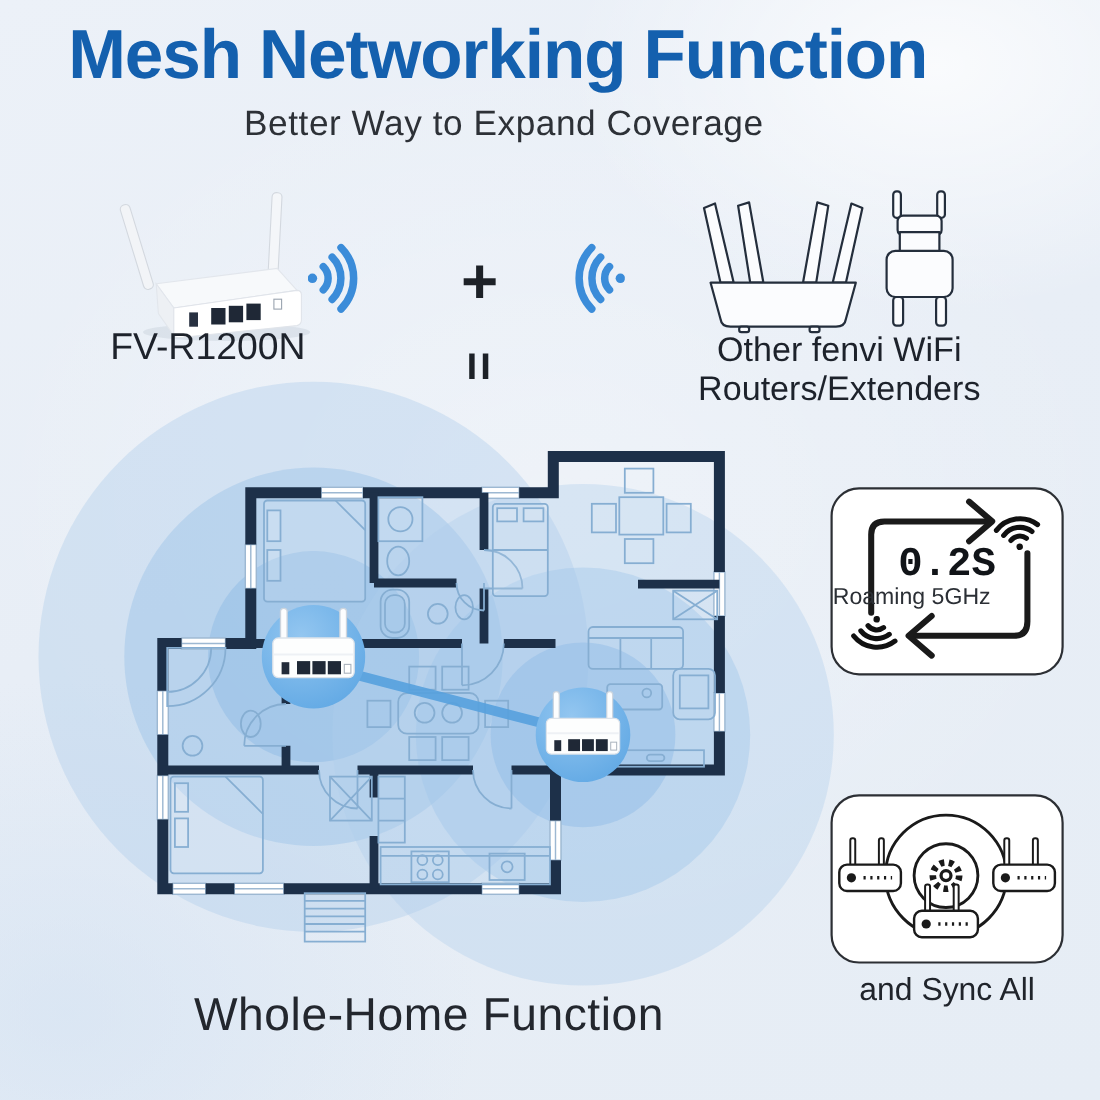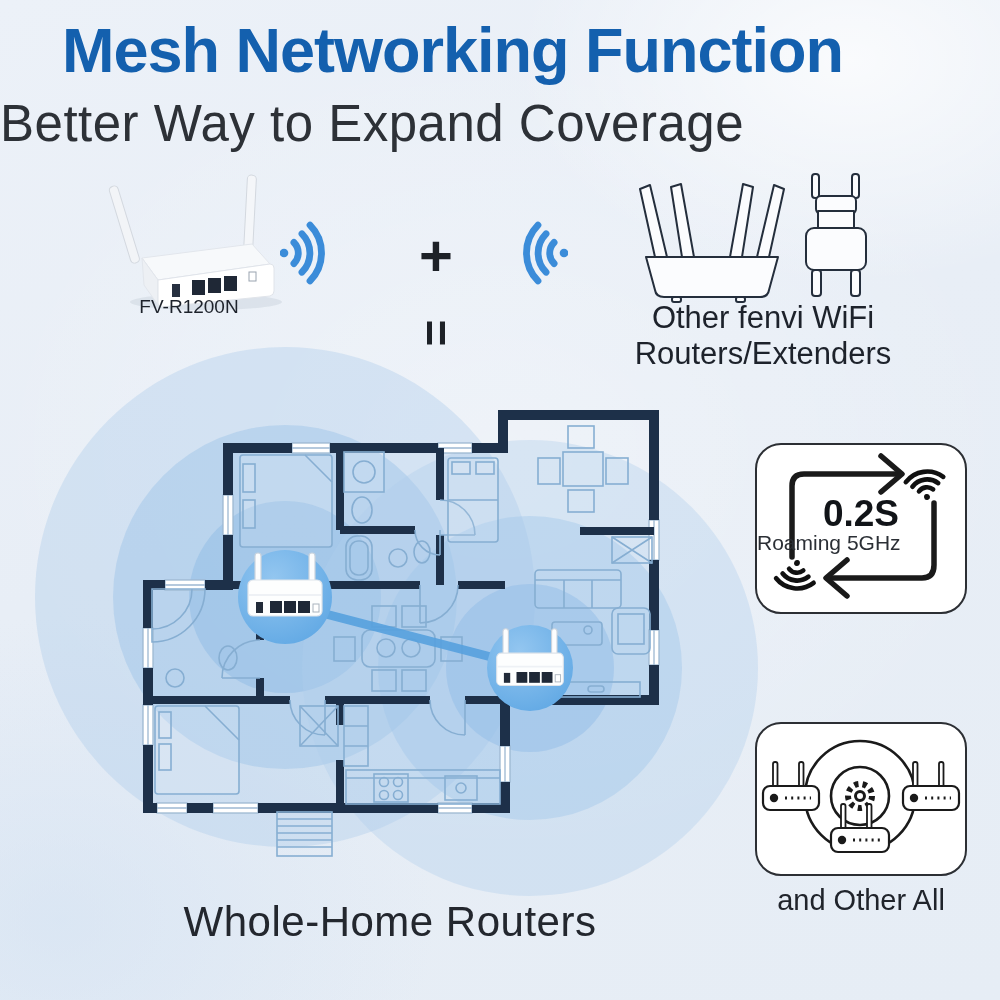--- a/index.html
+++ b/index.html
@@ -6,35 +6,35 @@
   body{font-family:"Liberation Sans","DejaVu Sans",sans-serif;background:#dfe7f0;}
   .canvas{position:relative;width:1000px;height:1000px;overflow:hidden;
     background:
       radial-gradient(480px 320px at 85% 6%, rgba(255,255,255,.75), rgba(255,255,255,0) 70%),
       radial-gradient(520px 420px at 6% 92%, rgba(208,224,242,.55), rgba(208,224,242,0) 72%),
       radial-gradient(700px 560px at 50% 45%, rgba(255,255,255,.28), rgba(255,255,255,0) 75%),
       linear-gradient(160deg,#ecf1f8 0%,#e8eef6 45%,#e6edf5 100%);}
   .abs{position:absolute;}
   .page-title{left:0;top:14px;width:905px;text-align:center;font-size:63px;font-weight:700;
     letter-spacing:-1px;}
-  .page-subtitle{left:0;top:94px;width:916px;font-size:51px;font-weight:400;
+  .page-subtitle{left:0;top:94px;width:916px;text-align:center;font-size:32px;font-weight:400;
     color:#2d3137;letter-spacing:.5px;}
-  .device-label{font-size:19px;color:#1d222b;text-align:center;}
+  .device-label{font-size:34px;color:#1d222b;text-align:center;}
   .device-label.small{font-size:31px;}
   .op{font-weight:700;color:#1d2127;text-align:center;}
   .plus{left:400px;top:222px;width:72px;font-size:58px;}
   .equals{left:400px;top:306px;width:72px;font-size:46px;}
   .equals span{display:inline-block;transform:rotate(90deg);}
   .caption{font-size:29px;line-height:33px;color:#20242b;text-align:center;}
   .whole-home{left:120px;top:898px;width:540px;font-size:42px;font-weight:400;color:#23272e;
     text-align:center;letter-spacing:.5px;}
   .feature-card{background:#ffffff;border:2.5px solid #2c2f34;border-radius:26px;}
   .card-roaming{left:755px;top:443px;width:208px;height:167px;}
   .card-manage{left:755px;top:722px;width:208px;height:150px;}
-  .card-big{left:0;top:48px;width:100%;text-align:center;font-size:37px;font-weight:700;color:#111418;}
+  .card-big{left:0;top:48px;width:100%;text-align:center;font-size:37px;font-weight:700;color:#111418;font-family:Liberation Mono, monospace;}
   .card-small{left:0;top:86px;width:100%;text-align:left;font-size:21px;color:#2b2f35;}
   svg{display:block;}
 </style>
 </head>
 <body>
 
 <div class="canvas">
 
   <svg width="0" height="0" style="position:absolute">
     <defs>
@@ -281,21 +281,21 @@
     <g>
       <circle cx="285" cy="597" r="47" fill="url(#cgrad)"></circle>
       <use href="#router-front" transform="translate(285,601)"></use>
     </g>
     <g>
       <circle cx="530" cy="668" r="43" fill="url(#cgrad)"></circle>
       <use href="#router-front" transform="translate(530,672) scale(0.9)"></use>
     </g>
   </svg>
 
-  <div class="abs whole-home">Whole-Home Routers</div>
+  <div class="abs whole-home">Whole-Home Function</div>
 
   <div class="abs feature-card card-roaming">
     <svg class="abs" style="left:0;top:0" width="208" height="167" viewBox="0 0 208 167">
       <path d="M35 112 L35 41 Q35 29 47 29 L142 29" fill="none" stroke="#1a1a1a" stroke-width="5.5" stroke-linecap="round"></path>
       <path d="M124 11 L145 29 L124 47" fill="none" stroke="#1a1a1a" stroke-width="5.5" stroke-linecap="round" stroke-linejoin="round"></path>
       <path d="M177 58 L177 120 Q177 133 165 133 L72 133" fill="none" stroke="#1a1a1a" stroke-width="5.5" stroke-linecap="round"></path>
       <path d="M90 115 L69 133 L90 151" fill="none" stroke="#1a1a1a" stroke-width="5.5" stroke-linecap="round" stroke-linejoin="round"></path>
       <g color="#111111">
         <use href="#wifi-glyph" transform="translate(170,52) rotate(-8) scale(0.42)"></use>
       </g>
@@ -332,16 +332,16 @@
       <g transform="translate(74,104)">
         <rect x="10" y="-24" width="4.5" height="26" rx="2" fill="#fff" stroke="#1a1a1a" stroke-width="1.8"></rect>
         <rect x="36" y="-24" width="4.5" height="26" rx="2" fill="#fff" stroke="#1a1a1a" stroke-width="1.8"></rect>
         <rect x="0" y="0" width="58" height="24" rx="7" fill="#fff" stroke="#1a1a1a" stroke-width="2.2"></rect>
         <circle cx="11" cy="12" r="4.2" fill="#1a1a1a"></circle>
         <line x1="22" y1="12" x2="50" y2="12" stroke="#1a1a1a" stroke-width="3.2" stroke-dasharray="2 4.2"></line>
       </g>
     </svg>
   </div>
   <div class="abs caption" style="left:740px;top:884px;width:242px">
-    <div>and Other All</div>
+    <div>and Sync All</div>
   </div>
 
 </div>
 
 </body></html>

